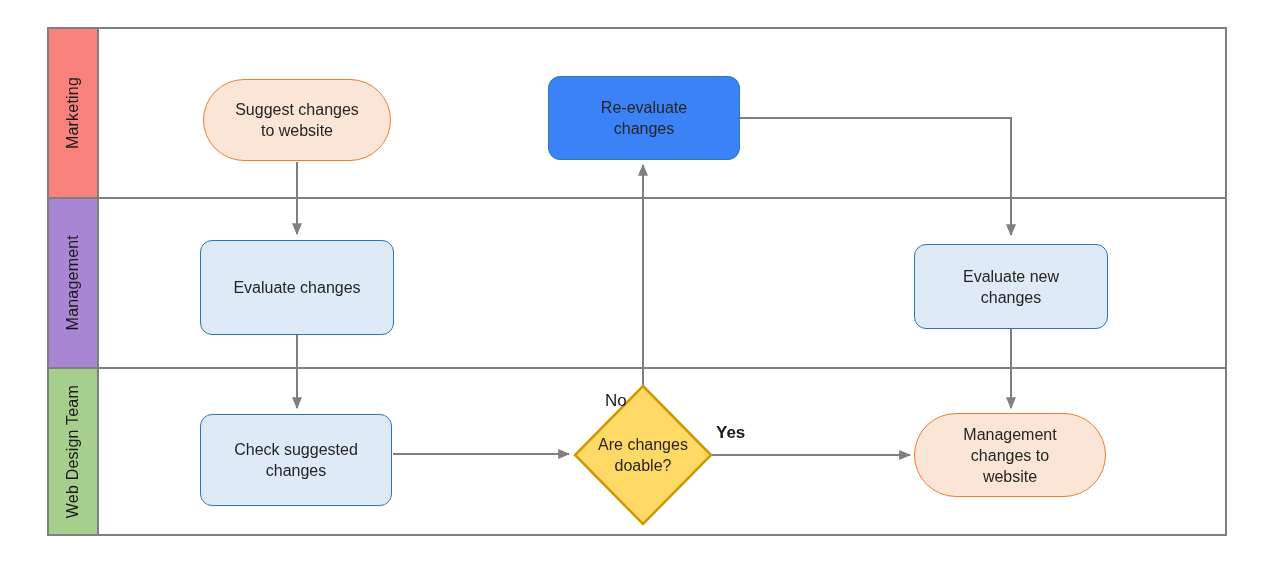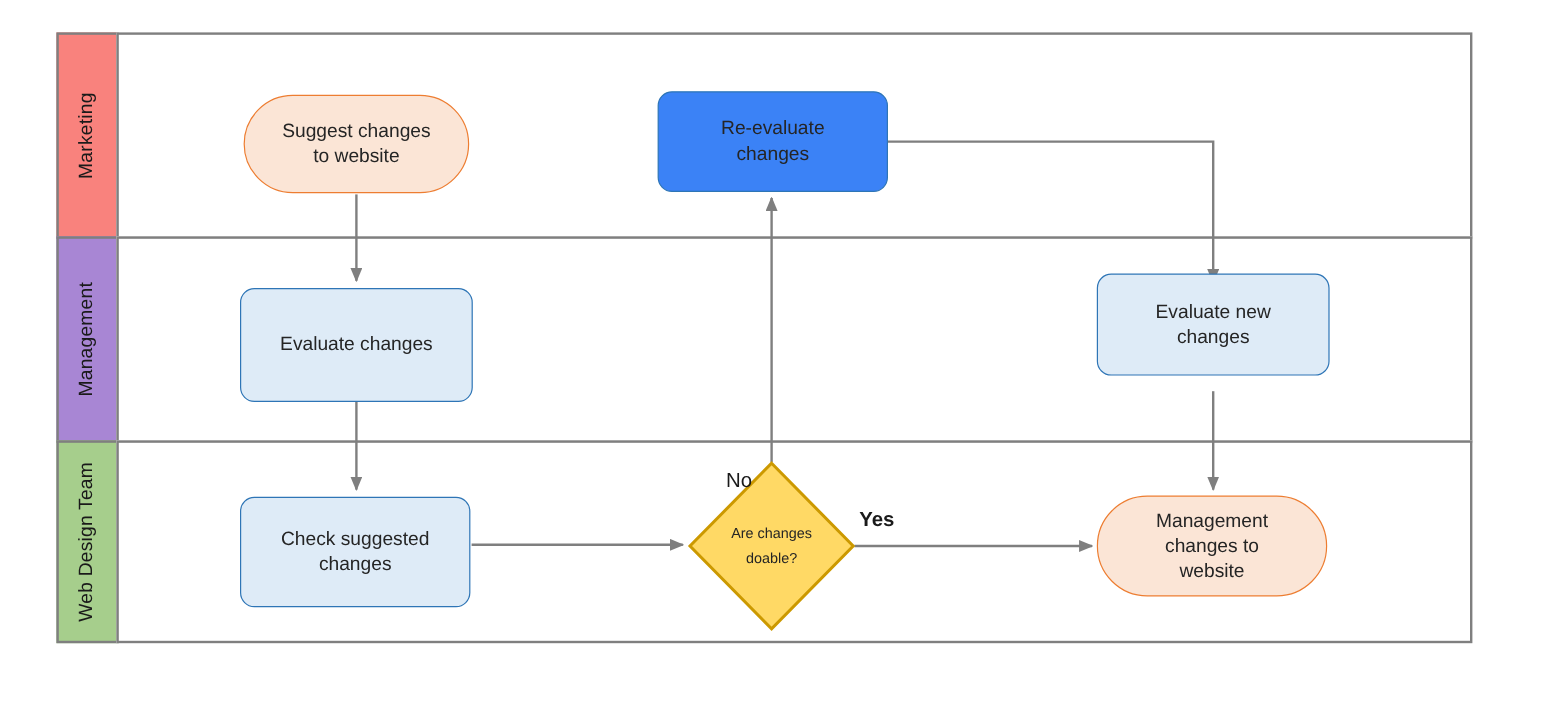--- a/index.html
+++ b/index.html
@@ -65,21 +65,21 @@
     border: 1.5px solid #ED7D31;
     border-radius: 42px;
     padding: 0 30px;
   }
   .decision-text {
     position: absolute;
     display: flex;
     align-items: center;
     justify-content: flex-end;
     text-align: center;
-    font-size: 12px;
+    font-size: 16px;
     line-height: 21px;
     color: #252525;
   }
 
   .edge-label {
     position: absolute;
     font-size: 17px;
     color: #1a1a1a;
     background: transparent;
     white-space: nowrap;
@@ -133,21 +133,21 @@
   </div>
 
   <div class="node process" style="left: 548px; top: 76px; width: 192px; height: 84px; background: #3b82f6; border-color: rgb(46, 117, 182);">
     <span>Re-evaluate changes</span>
   </div>
 
   <div class="node process" style="left: 200px; top: 240px; width: 194px; height: 95px; background: rgb(222, 235, 247); border-color: rgb(46, 117, 182);">
     <span>Evaluate changes</span>
   </div>
 
-  <div class="node process" style="left: 914px; top: 228px; width: 194px; height: 85px; background: rgb(222, 235, 247); border-color: rgb(46, 117, 182);">
+  <div class="node process" style="left: 914px; top: 244px; width: 194px; height: 85px; background: rgb(222, 235, 247); border-color: rgb(46, 117, 182);">
     <span>Evaluate new changes</span>
   </div>
 
   <div class="node process" style="left: 200px; top: 414px; width: 192px; height: 92px; background: rgb(222, 235, 247); border-color: rgb(46, 117, 182);">
     <span>Check suggested changes</span>
   </div>
 
   <div class="decision-text" style="left:593px; top:407px; width:100px; height:96px;">
     <span>Are changes doable?</span>
   </div>

